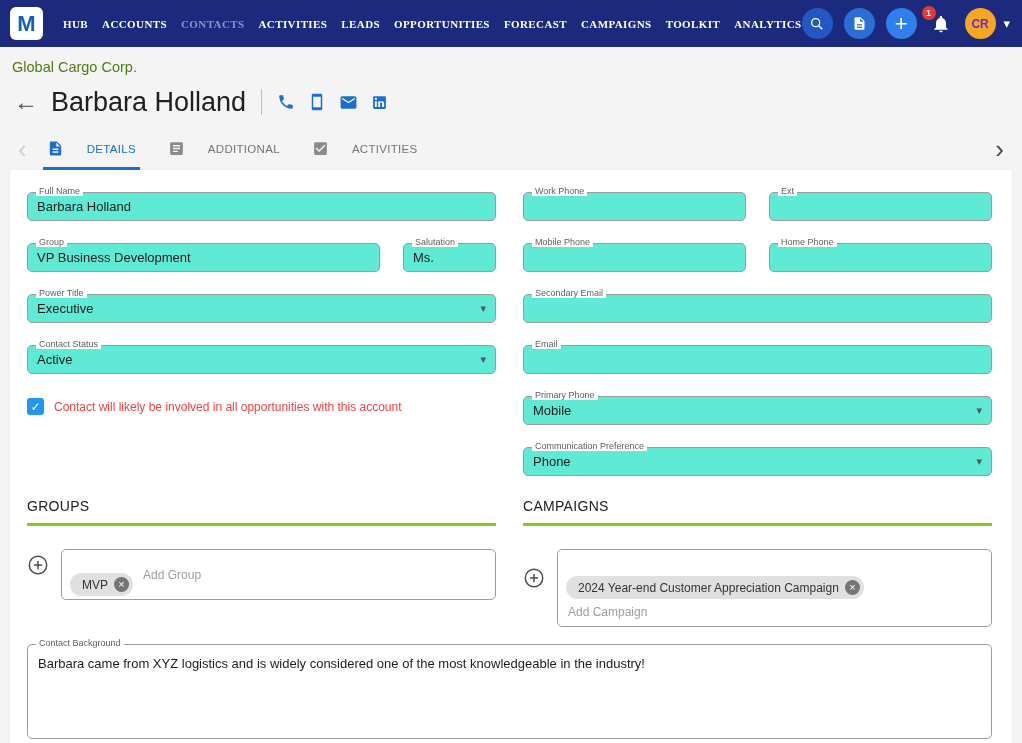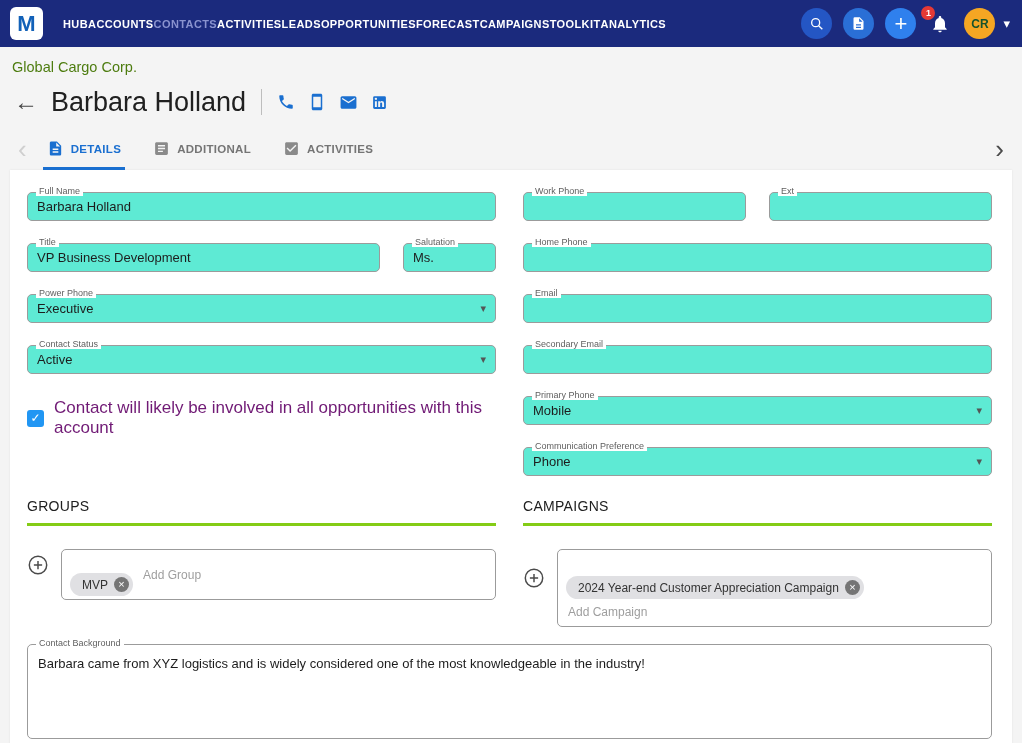--- a/index.html
+++ b/index.html
@@ -14,21 +14,21 @@
   .navbar {
     height:47px; background:#1b2a7d;
     display:flex; align-items:center; padding:0 12px 0 10px;
   }
   .logo {
     width:33px; height:33px; background:#fff; border-radius:6px;
     display:flex; align-items:center; justify-content:center;
     margin-right:20px; flex:0 0 auto; cursor:pointer;
   }
   .logo span { color:#1261b8; font-weight:bold; font-size:22px; line-height:1; }
-  .nav-items { display:flex; gap:0; align-items:flex-start; }
+  .nav-items { display:flex; gap:14px; align-items:flex-start;font-family:Liberation Serif, serif; }
   .nav-item {
     color:#ffffff; font-size:11px; font-weight:bold; letter-spacing:.4px;
     text-decoration:none; cursor:pointer; white-space:nowrap;
   }
   .nav-item.active { color:#8a93cf; }
   .nav-actions { margin-left:auto; display:flex; align-items:center; gap:11px; }
   .circle-btn {
     width:31px; height:31px; border-radius:50%;
     display:flex; align-items:center; justify-content:center; cursor:pointer;
   }
@@ -36,42 +36,42 @@
   .btn-doc { background:#2a6fd6; }
   .btn-plus { background:#2f80ed; color:#fff; font-size:22px; font-weight:400; line-height:1; }
   .bell-wrap { position:relative; width:26px; height:26px; display:flex; align-items:center; justify-content:center; cursor:pointer; }
   .badge {
     position:absolute; top:-5px; left:-6px; min-width:14px; height:14px;
     background:#e53935; border-radius:50%; color:#fff; font-size:9px; font-weight:bold;
     display:flex; align-items:center; justify-content:center;
   }
   .avatar {
     width:31px; height:31px; border-radius:50%; background:#f5a623;
-    color:#14532d; font-weight:bold; font-size:12px;
+    color:#6d28d9; font-weight:bold; font-size:12px;
     display:flex; align-items:center; justify-content:center; cursor:pointer;
   }
   .avatar-caret { color:#fff; font-size:13px; cursor:pointer; margin-left:-3px; }
 
   
   .company { margin:12px 0 0 12px; font-size:14.5px; color:#4d7c0f; }
   .contact-header { display:flex; align-items:center; margin:9px 0 0 14px; gap:13px; height:36px; }
   .back-arrow { font-size:24px; color:#444; cursor:pointer; line-height:1; }
   .contact-name { font-size:27px; font-weight:500; color:#202020; }
   .vdivider { width:1px; height:26px; background:#bdbdbd; margin:0 2px; }
   .hicon { display:flex; align-items:center; cursor:pointer; }
   .hicon svg { fill:#1a6fd0; }
 
   
   .tabbar { display:flex; align-items:flex-end; margin:16px 10px 0 10px; height:34px; }
   .tab-chevron { font-size:26px; line-height:1; cursor:pointer; padding-bottom:8px; }
   .tab-chevron.left { color:#cfcfcf; margin:0 16px 0 8px; }
   .tab-chevron.right { color:#4a4a4a; margin-left:auto; margin-right:8px; }
   .tab {
-    display:flex; align-items:center; gap:7px;
-    font-size:11.5px; font-weight:bold; letter-spacing:.3px; color:#757575;
+    display:flex; align-items:center; gap:23px;
+    font-size:11.5px; font-weight:normal; letter-spacing:.3px; color:#757575;
     padding:0 4px 10px 4px; margin-right:24px; cursor:pointer;
     border-bottom:3px solid transparent;
   }
   .tab svg { fill:#8a8a8a; }
   .tab.active { color:#1a6fd0; border-bottom-color:#1a6fd0; }
   .tab.active svg { fill:#1a6fd0; }
 
   
   .card {
     background:#fff; margin:0 10px; padding:22px 20px 20px 17px;
@@ -97,21 +97,21 @@
   .field.select { cursor:pointer; }
   .sel-value { line-height:27px; padding:0 9px; font-size:13px; color:#1d1d1d; }
   .caret { position:absolute; right:9px; top:50%; transform:translateY(-52%); color:#555; font-size:11px; }
 
   .checkbox-row { display:flex; align-items:center; gap:10px; margin-top:2px; }
   .checkbox {
     width:17px; height:17px; background:#2196f3; border-radius:3px;
     color:#fff; font-size:12px; display:flex; align-items:center; justify-content:center;
     cursor:pointer; flex:0 0 auto;
   }
-  .checkbox-label { font-size:17px; color:#701a75; font-weight:500; }
+  .checkbox-label { font-size:12px; color:#ef4444; font-weight:500; }
 
   
   .sections { display:flex; gap:27px; margin-top:22px; }
   .section { flex:1; }
   .section-header {
     font-size:14px; color:#202020; letter-spacing:.3px;
     padding-bottom:9px; border-bottom:3px solid #84cc16;
   }
   .section-body { display:flex; align-items:flex-start; gap:12px; margin-top:23px; }
   .add-btn { margin-top:5px; cursor:pointer; color:#4a4a4a; flex:0 0 auto; }
@@ -244,30 +244,30 @@
 <div class="card">
   <div class="columns">
 
     <div class="col">
       <div class="field">
         <span class="flabel">Full Name</span>
         <input value="Barbara Holland" style="">
       </div>
       <div class="frow">
         <div class="field grow">
-          <span class="flabel">Title</span>
+          <span class="flabel">Group</span>
           <input value="VP Business Development" style="">
         </div>
         <div class="field w-salutation">
           <span class="flabel">Salutation</span>
           <input value="Ms." style="">
         </div>
       </div>
       <div class="field select">
-        <span class="flabel">Power Phone</span>
+        <span class="flabel">Power Title</span>
         <div class="sel-value">Executive</div>
         <span class="caret">▾</span>
       </div>
       <div class="field select">
         <span class="flabel">Contact Status</span>
         <div class="sel-value">Active</div>
         <span class="caret">▾</span>
       </div>
       <div class="checkbox-row">
         <div class="checkbox">
@@ -283,30 +283,34 @@
           <span class="flabel">Work Phone</span>
           <input value="" style="">
         </div>
         <div class="field half">
           <span class="flabel">Ext</span>
           <input value="" style="">
         </div>
       </div>
       <div class="frow">
         <div class="field half">
+          <span class="flabel">Mobile Phone</span>
+          <input value="" style="">
+        </div>
+        <div class="field half">
           <span class="flabel">Home Phone</span>
           <input value="" style="">
         </div>
       </div>
       <div class="field">
+        <span class="flabel">Secondary Email</span>
+        <input value="" style="">
+      </div>
+      <div class="field">
         <span class="flabel">Email</span>
-        <input value="" style="">
-      </div>
-      <div class="field">
-        <span class="flabel">Secondary Email</span>
         <input value="" style="">
       </div>
       <div class="field select">
         <span class="flabel">Primary Phone</span>
         <div class="sel-value">Mobile</div>
         <span class="caret">▾</span>
       </div>
       <div class="field select">
         <span class="flabel">Communication Preference</span>
         <div class="sel-value">Phone</div>

